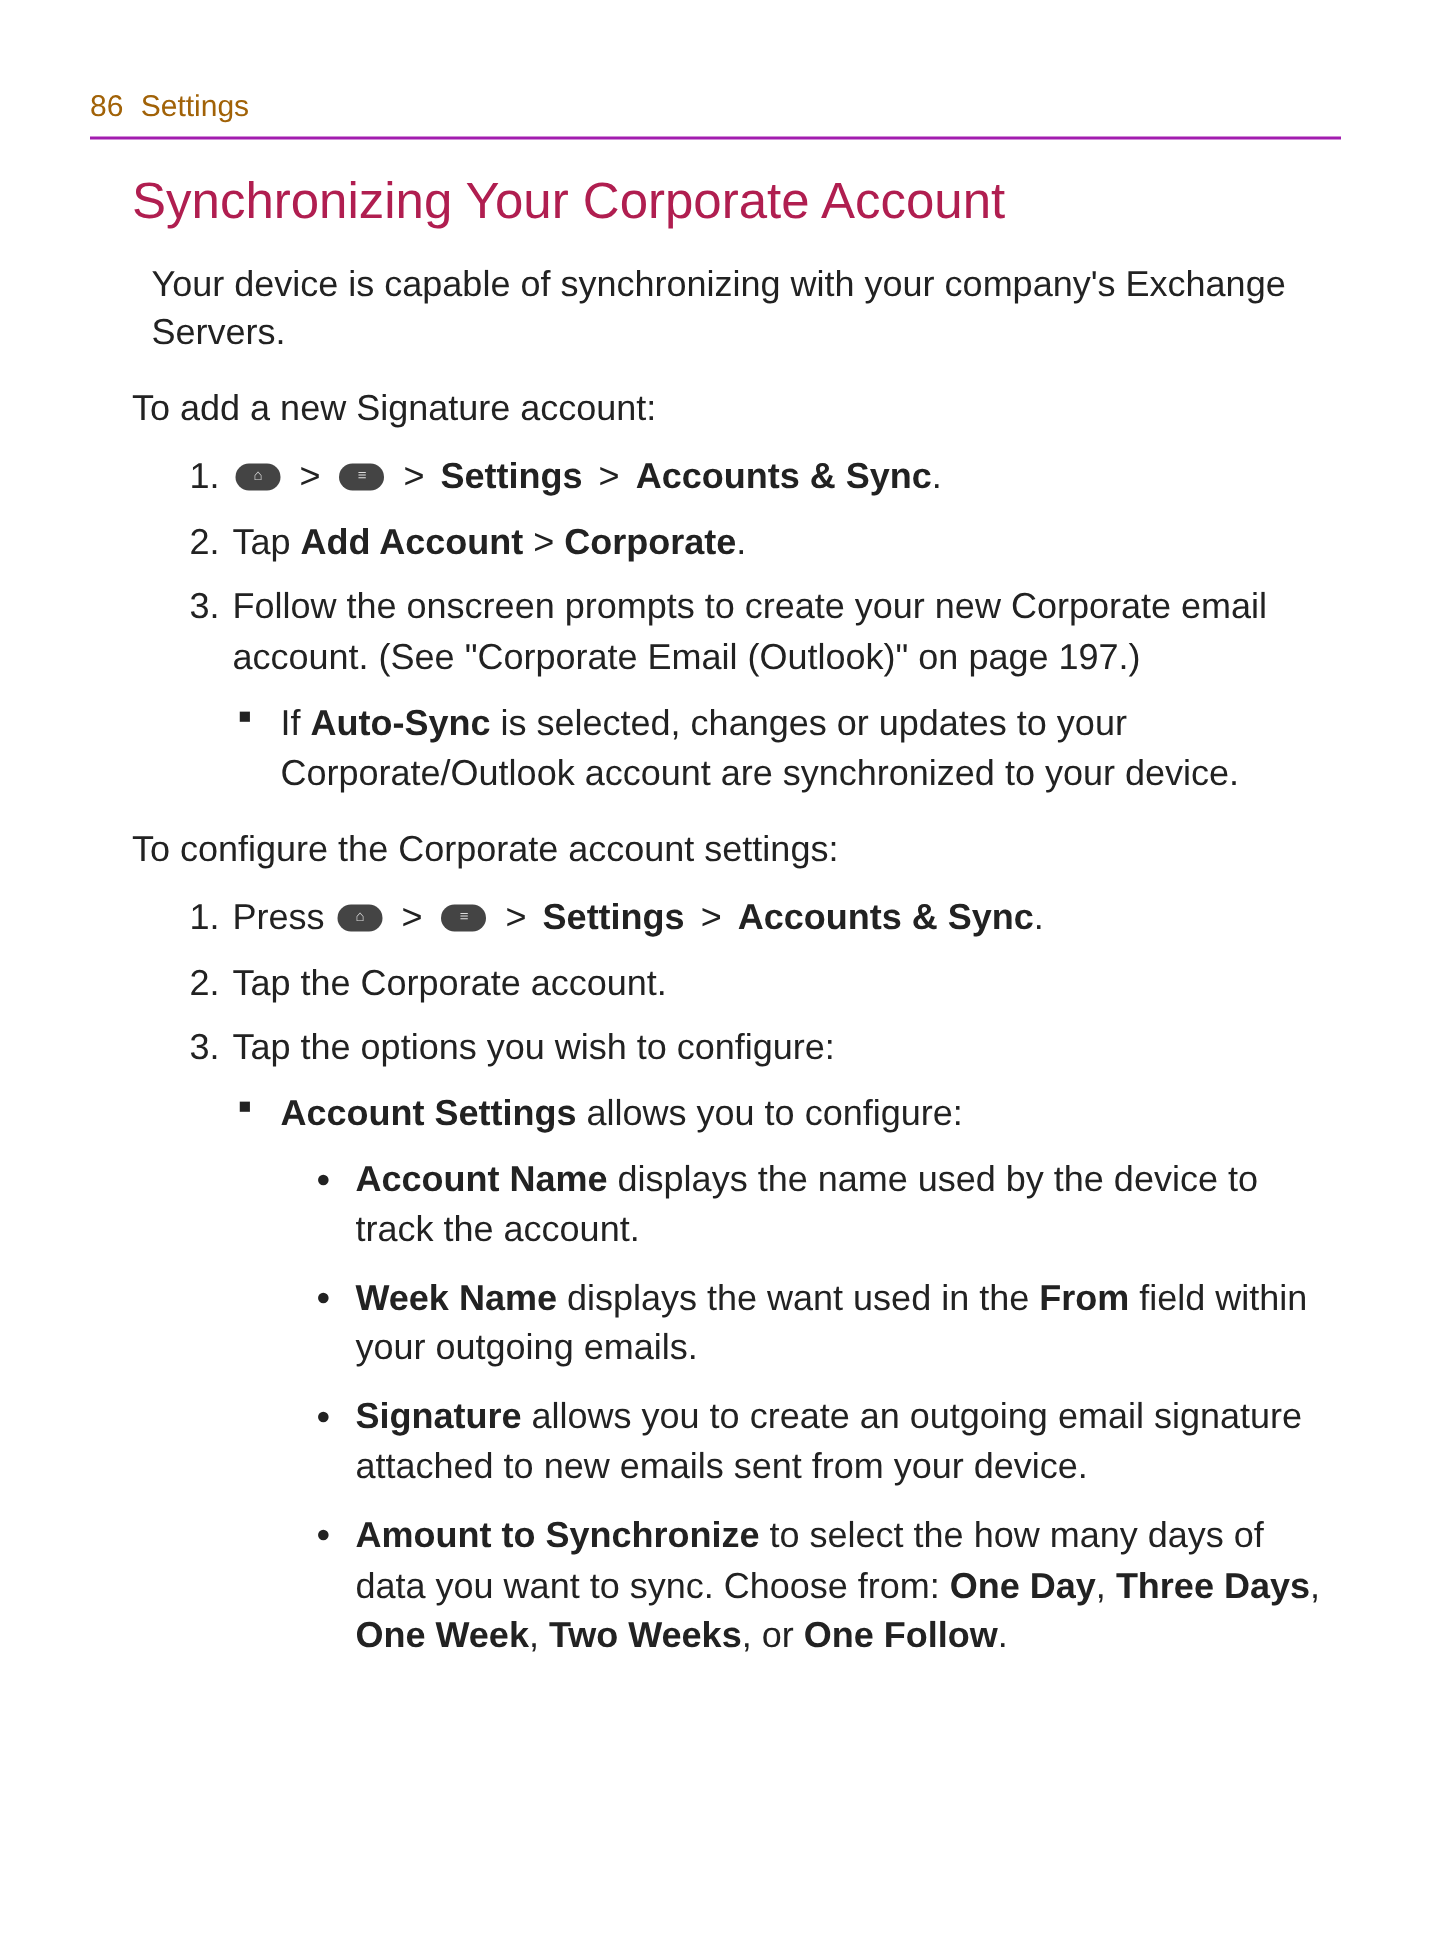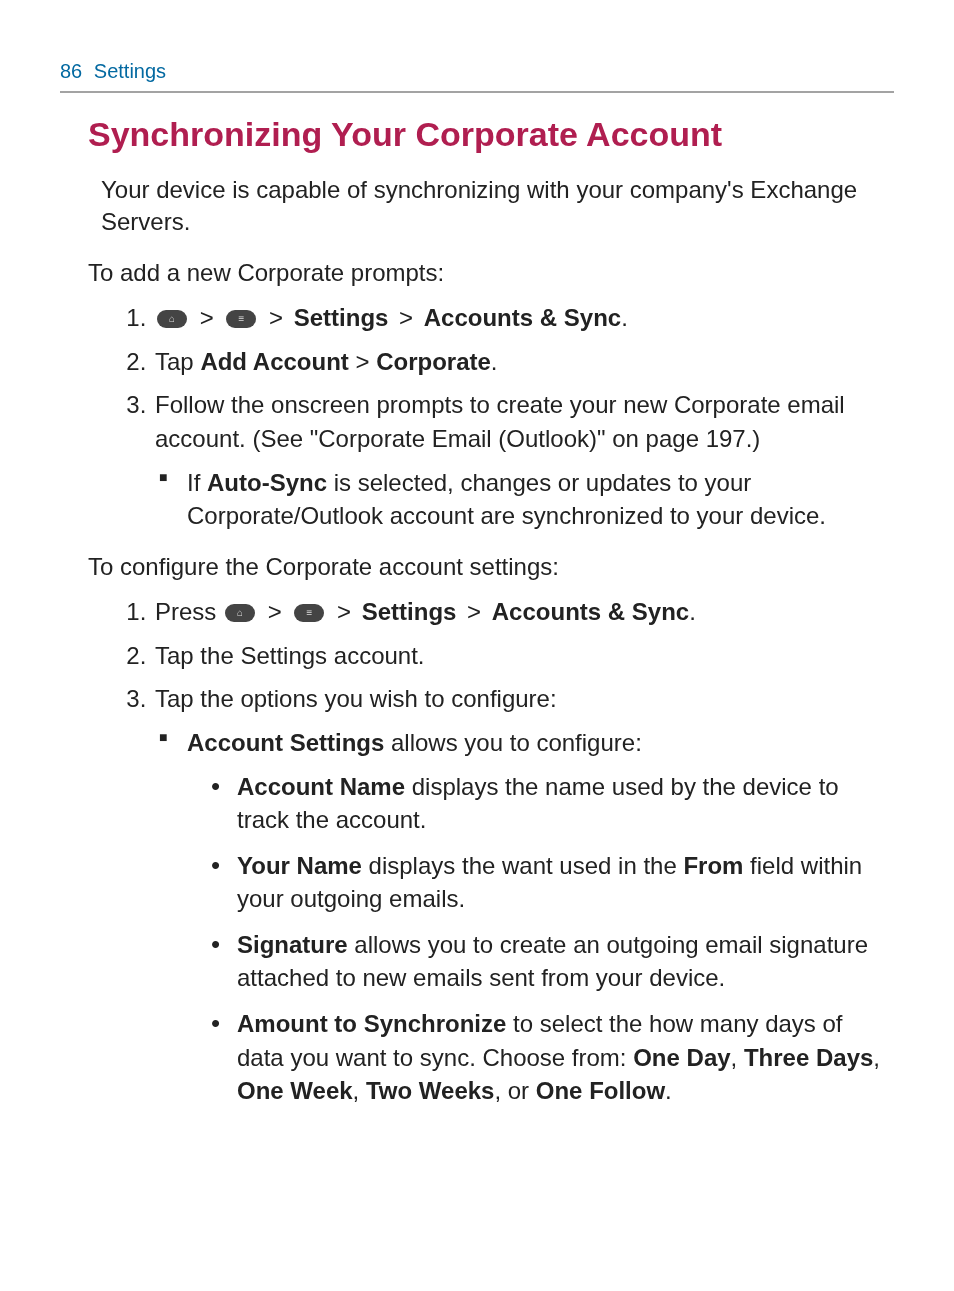--- a/index.html
+++ b/index.html
@@ -7,32 +7,32 @@
     padding: 0;
     background: #fff;
     font-family: "Helvetica Neue", Helvetica, Arial, sans-serif;
     color: #222;
     width: 954px;
   }
   .page {
     padding: 60px 60px 50px 60px;
   }
   .header-line {
-    border-bottom: 2px solid #a3a3a3;
+    border-bottom: 2px solid #a21caf;
     padding-bottom: 8px;
     margin-bottom: 22px;
     font-size: 20px;
-    color: #0369a1;
+    color: #a16207;
   }
   .header-line .pgno {
     margin-right: 6px;
   }
   h1 {
     color: #b01e50;
-    font-weight: 700;
+    font-weight: 400;
     font-size: 34px;
     margin: 0 0 20px 28px;
   }
   .body-text {
     font-size: 24px;
     line-height: 1.35;
     margin: 0 0 18px 41px;
   }
   .sub-head {
     font-size: 24px;
@@ -111,21 +111,21 @@
 
   <div class="header-line">
     <span class="pgno">86</span>
     <span>Settings</span>
   </div>
 
   <h1>Synchronizing Your Corporate Account</h1>
 
   <p class="body-text">Your device is capable of synchronizing with your company's Exchange Servers.</p>
 
-  <p class="sub-head">To add a new Corporate prompts:</p>
+  <p class="sub-head">To add a new Signature account:</p>
 
   <ol class="main-list">
     <li>
       <span class="icon-pill"><span class="inner-home">⌂</span></span>
       <span class="gt">&gt;</span>
       <span class="icon-pill"><span class="inner-menu">≡</span></span>
       <span class="gt">&gt;</span>
       <span class="b">Settings</span>
       <span class="gt">&gt;</span>
       <span class="b">Accounts &amp; Sync</span><span>.</span>
@@ -149,32 +149,32 @@
     <li>
       <span>Press </span>
       <span class="icon-pill"><span class="inner-home">⌂</span></span>
       <span class="gt">&gt;</span>
       <span class="icon-pill"><span class="inner-menu">≡</span></span>
       <span class="gt">&gt;</span>
       <span class="b">Settings</span>
       <span class="gt">&gt;</span>
       <span class="b">Accounts &amp; Sync</span><span>.</span>
     </li>
-    <li>Tap the Settings account.</li>
+    <li>Tap the Corporate account.</li>
     <li>
       <span>Tap the options you wish to configure:</span>
       <ul class="sq">
         <li>
           <span class="b">Account Settings</span><span> allows you to configure:</span>
           <ul class="dot">
             <li>
               <span class="b">Account Name</span><span> displays the name used by the device to track the account.</span>
             </li>
             <li>
-              <span class="b">Your Name</span><span> displays the want used in the </span><span class="b">From</span><span> field within your outgoing emails.</span>
+              <span class="b">Week Name</span><span> displays the want used in the </span><span class="b">From</span><span> field within your outgoing emails.</span>
             </li>
             <li>
               <span class="b">Signature</span><span> allows you to create an outgoing email signature attached to new emails sent from your device.</span>
             </li>
             <li>
               <span class="b">Amount to Synchronize</span><span> to select the how many days of data you want to sync. Choose from: </span><span class="b">One Day</span><span>, </span><span class="b">Three Days</span><span>, </span><span class="b">One Week</span><span>, </span><span class="b">Two Weeks</span><span>, or </span><span class="b">One Follow</span><span>.</span>
             </li>
           </ul>
         </li>
       </ul>

